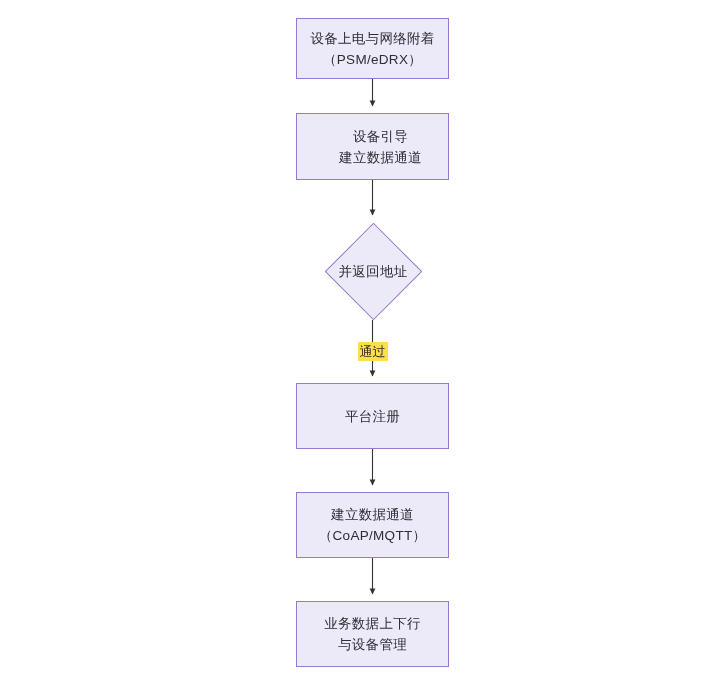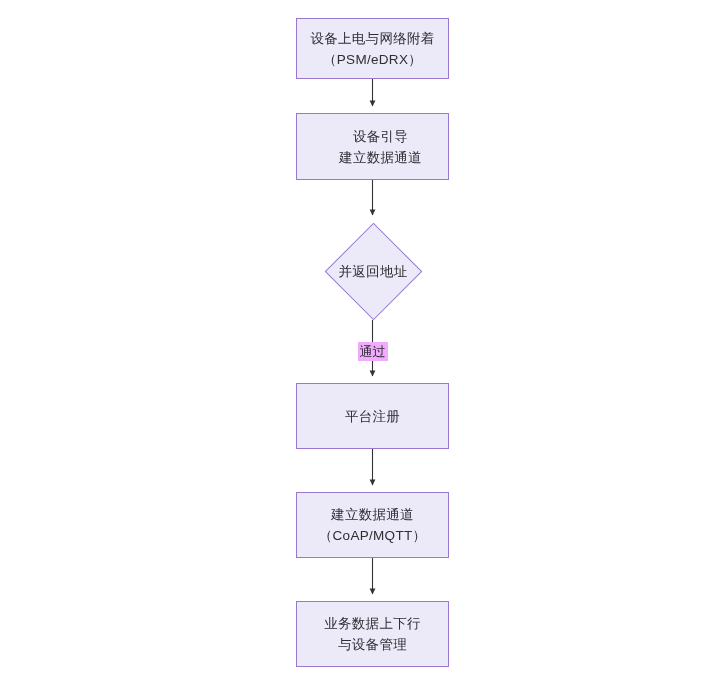--- a/index.html
+++ b/index.html
@@ -72,21 +72,21 @@
     position: relative;
     z-index: 2;
     font-size: 13.5px;
     line-height: 21px;
     color: #2d2d33;
     white-space: nowrap;
     letter-spacing: 0.3px;
   }
   .edge-label {
     position: absolute;
-    background: #f0abfc;
+    background: #fde047;
     color: #2d2d33;
     font-size: 13px;
     line-height: 17px;
     padding: 1px 2px;
     white-space: nowrap;
     transform: translateX(-50%);
   }
 </style>
 </head>
 <body>

